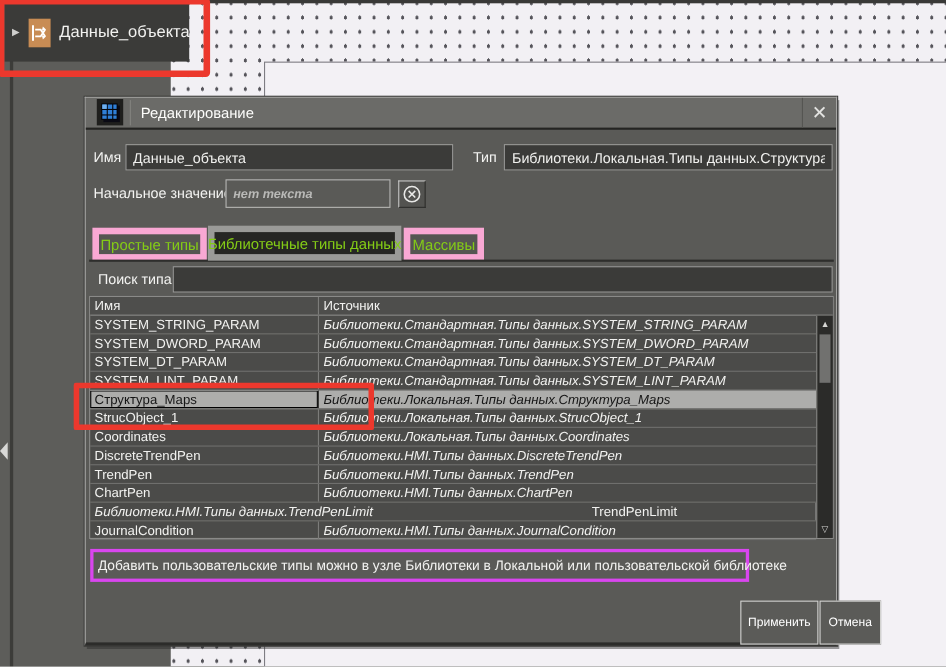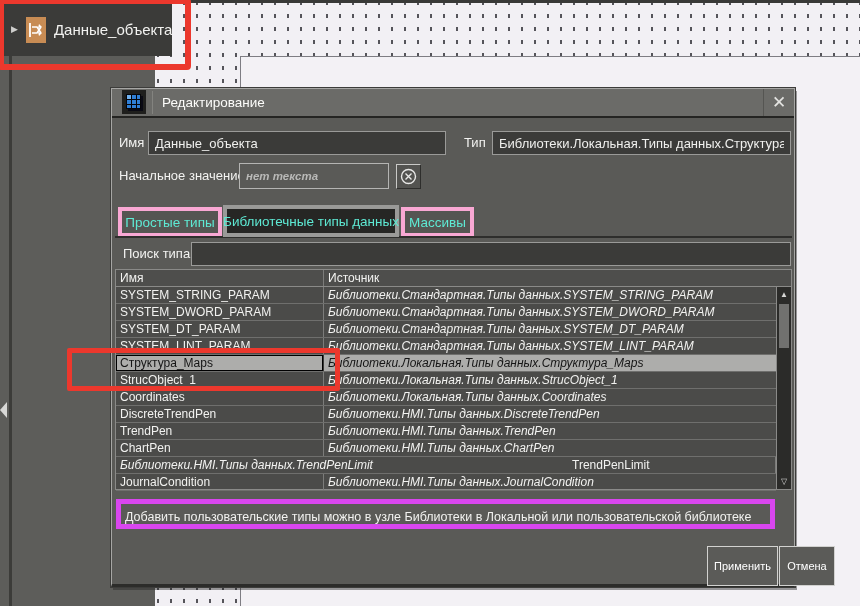--- a/index.html
+++ b/index.html
@@ -25,43 +25,43 @@
   .expander{color:#cfcfcd;font-size:9px;margin-left:7px;line-height:1;}
   .tree-icon{width:26px;height:26px;background:#c88c54;margin-left:8px;display:flex;align-items:center;justify-content:center;}
   .tree-label{color:#f2f2f0;font-size:15px;margin-left:8px;white-space:nowrap;}
 
   
   .ann{position:absolute;border:6px solid #ec382d;border-radius:4px;z-index:40;pointer-events:none;}
   .ann1{left:-2px;top:-2px;width:181px;height:60px;}
   .ann2{left:67px;top:348px;width:263px;height:33px;border-width:5px;border-radius:2px;}
 
   
-  .dialog{position:absolute;left:111px;top:88px;width:682px;height:495px;background:#5a5a57;
+  .dialog{position:absolute;left:77px;top:88px;width:682px;height:495px;background:#5a5a57;
     border:1px solid #a6a6a4;border-bottom:3px solid #2c2c2a;box-sizing:content-box;
     box-shadow:0 0 0 1px #3c3c3a,2px 3px 0 rgba(40,40,40,.45);z-index:10;color:#f0f0ee;font-size:13px;}
   .titlebar{position:absolute;left:0;top:0;width:682px;height:27px;background:#6b6b68;border-bottom:2px solid #242422;}
   .title-iconbox{position:absolute;left:10px;top:1px;width:24px;height:24px;background:#1f1f1d;
     display:flex;align-items:center;justify-content:center;}
   .title-sep{position:absolute;left:40px;top:2px;width:1px;height:23px;background:#83837f;}
   .title-text{position:absolute;left:50px;top:0;height:27px;line-height:27px;color:#fdfdfb;font-size:13.5px;}
   .close-btn{position:absolute;right:0;top:0;width:30px;height:27px;border-left:1px solid #55555 2;
     border-left:1px solid #555552;display:flex;align-items:center;justify-content:center;
     color:#e3e3e1;font-size:17px;cursor:default;}
 
   .lbl{position:absolute;height:24px;line-height:24px;color:#f3f3f1;white-space:nowrap;}
   .dk-input{position:absolute;height:24px;background:#3b3b39;border:1px solid #9a9a98;box-sizing:border-box;
     color:#f0f0ee;font-size:13px;font-family:"Liberation Sans",sans-serif;padding:0 6px;outline:none;}
   .init-input{position:absolute;height:26px;background:#5a5a57;border:1px solid #b5b5b3;box-sizing:border-box;
     color:#f0f0ee;font-size:12px;font-family:"Liberation Sans",sans-serif;padding:0 6px;outline:none;}
   .init-input::placeholder{color:#b9b9b7;font-style:italic;font-size:11.5px;}
   .clear-btn{position:absolute;width:25px;height:25px;background:#535350;border:1px solid #c9c9c7;
     box-sizing:border-box;display:flex;align-items:center;justify-content:center;border-right-color:#2e2e2c;border-bottom-color:#2e2e2c;}
 
-  .tab{position:absolute;top:118px;height:30px;box-sizing:border-box;background:#555552;border:4px solid #f9a8d4;
-    color:#5eead4;font-size:13.5px;display:flex;align-items:center;justify-content:center;white-space:nowrap;}
+  .tab{position:absolute;top:118px;height:30px;box-sizing:border-box;background:#555552;border:6px solid #f9a8d4;
+    color:#84cc16;font-size:13.5px;display:flex;align-items:center;justify-content:center;white-space:nowrap;}
   .tab.active{background:#262624;border-color:#9a9a98;top:116px;height:32px;z-index:2;}
   .tabline{position:absolute;left:3px;top:147px;width:677px;height:2px;background:#2e2e2c;}
 
   .table-wrap{position:absolute;left:3px;top:180px;width:677px;height:221px;background:#4b4b49;
     border:1px solid #8a8a88;box-sizing:border-box;}
   .thead{display:flex;height:17px;background:#4e4e4c;border-bottom:1px solid #8a8a88;box-sizing:border-box;}
   .tcell{box-sizing:border-box;padding:0 4px;font-size:12px;line-height:16px;white-space:nowrap;overflow:hidden;color:#f2f2f0;}
   .tcell.name{width:208px;border-right:1px solid #7c7c7a;}
   .tcell.src{flex:1;font-style:italic;}
   .thead .tcell{font-style:normal;}
@@ -71,22 +71,22 @@
   .trow.sel .tcell{color:#151515;}
   .trow.sel .tcell.name{box-shadow:inset 0 0 0 1px #000;border-right-color:#3a3a38;}
 
   .vscroll{position:absolute;right:0;top:17px;bottom:0;width:15px;background:#2b2b29;border-left:1px solid #8a8a88;box-sizing:border-box;}
   .varrow{position:absolute;left:0;width:14px;height:15px;display:flex;align-items:center;justify-content:center;
     color:#d5d5d3;font-size:8px;}
   .varrow.up{top:0;}
   .varrow.down{bottom:0;}
   .vthumb{position:absolute;left:2px;top:17px;width:10px;height:44px;background:#71716f;}
 
-  .note-box{position:absolute;left:4px;top:410px;width:659px;height:30px;border:5px solid #d946ef;
-    box-sizing:border-box;display:flex;align-items:flex-end;}
+  .note-box{position:absolute;left:4px;top:410px;width:599px;height:30px;border:3px solid #d946ef;
+    box-sizing:border-box;display:flex;align-items:center;}
   .note-text{padding-left:4px;font-size:12.5px;color:#f2f2f0;white-space:nowrap;}
 
   .btn{position:absolute;top:457px;height:40px;box-sizing:border-box;background:#5b5b58;border:1px solid #d2d2d0;
     color:#fff;font-size:11px;display:flex;align-items:center;justify-content:center;white-space:nowrap;margin-left:44px;}
 </style>
 </head>
 <body>
 
 <div id="stage">
 

